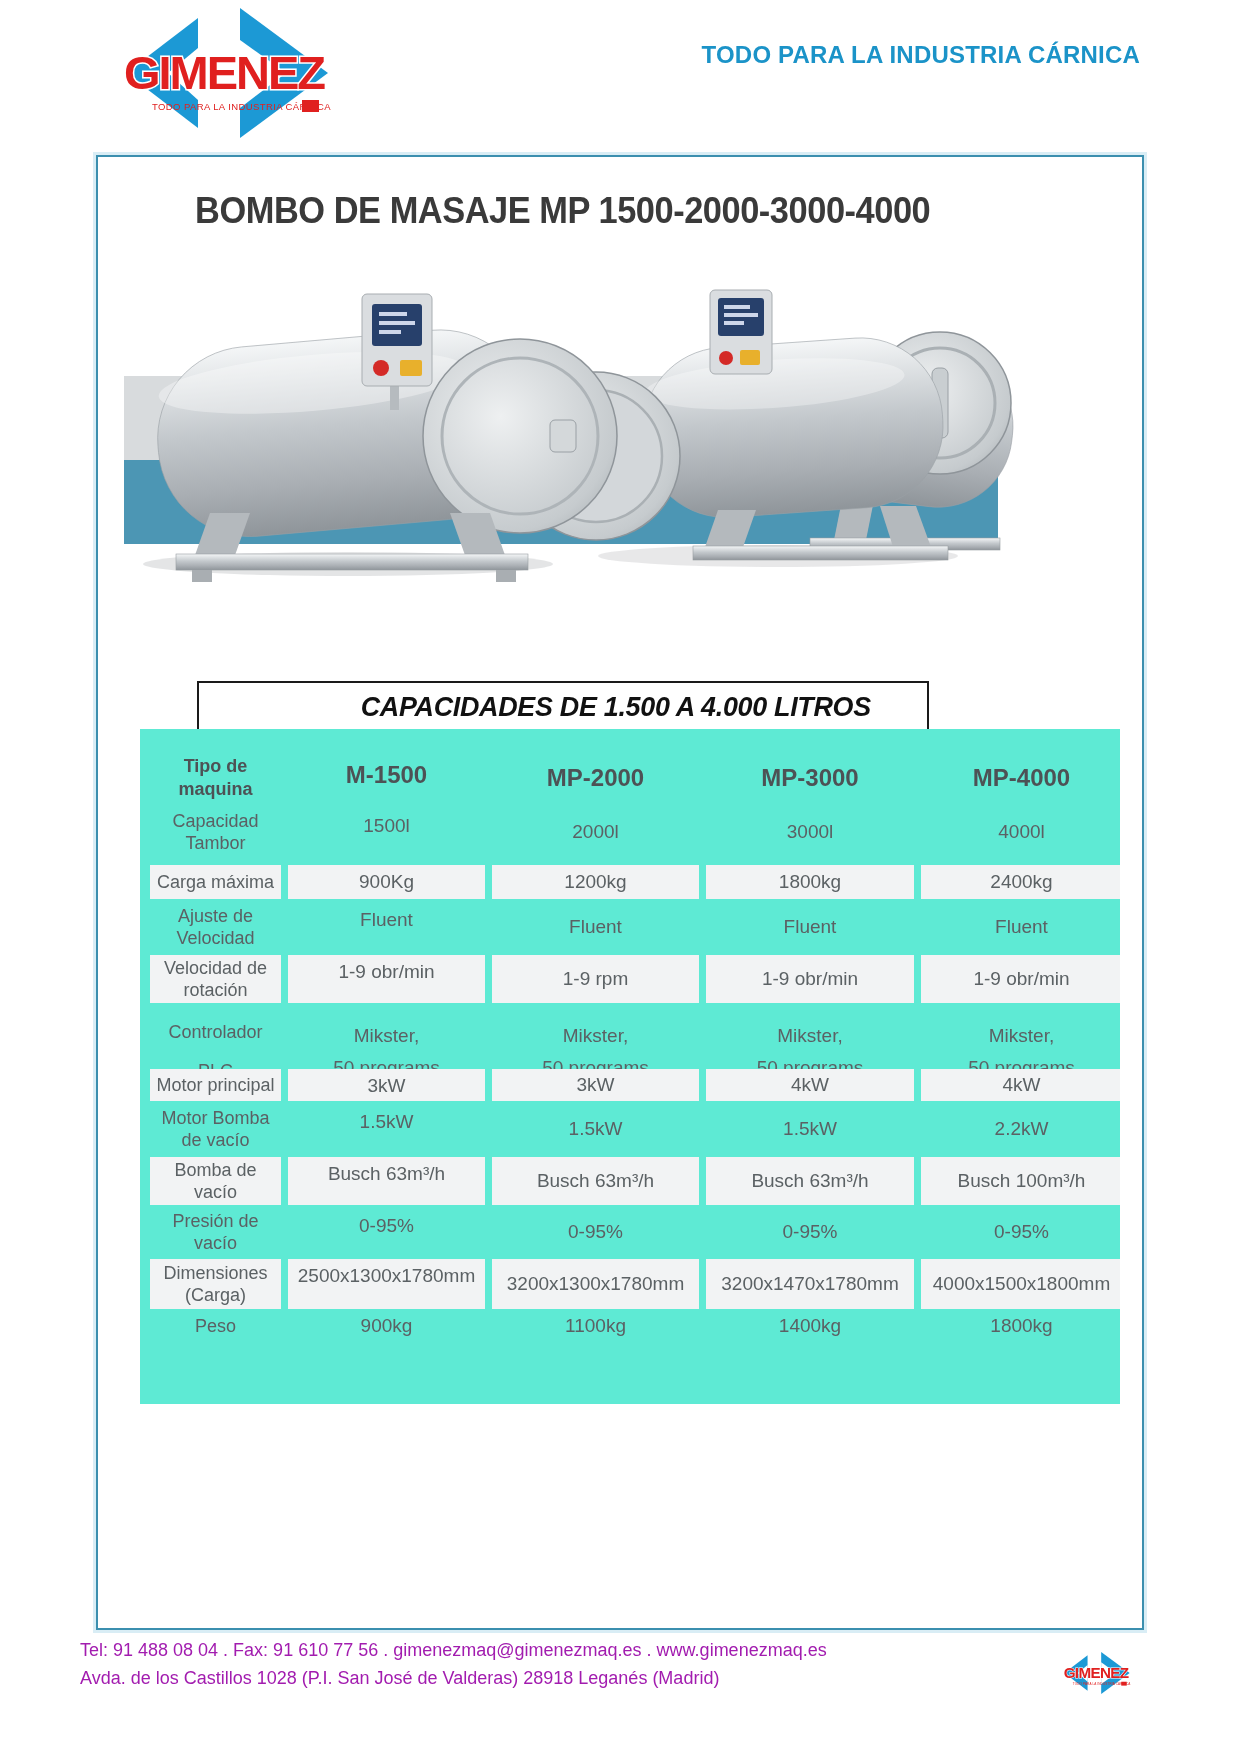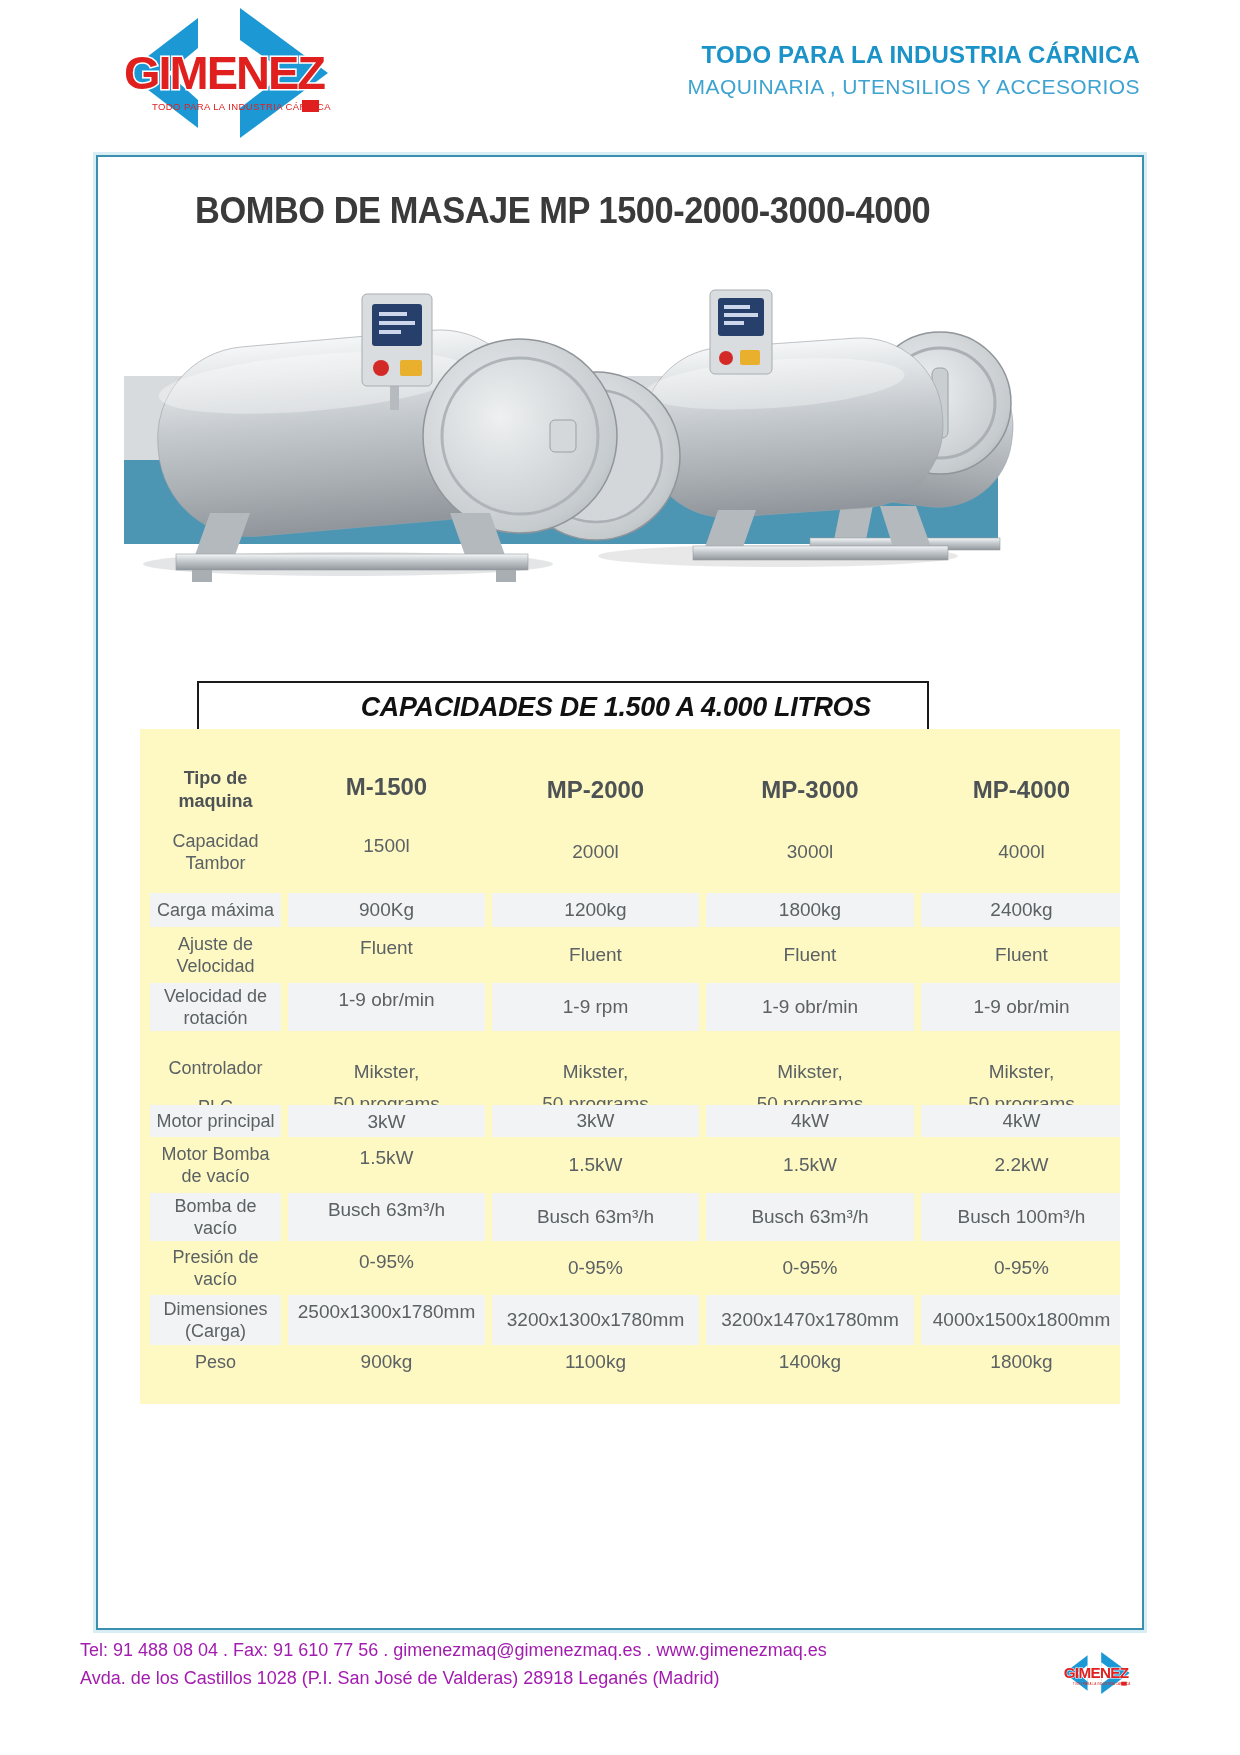--- a/index.html
+++ b/index.html
@@ -23,33 +23,33 @@
   .photo{position:absolute;left:118px;top:288px;width:1012px;height:300px;}
 
   .capacity-box{position:absolute;left:197px;top:637px;width:732px;height:52px;
                 border:2px solid #1a1a1a;background:#fff;display:flex;align-items:center;
                 justify-content:center;padding-left:105px;box-sizing:border-box;margin-top:44px;}
   .capacity-box span{font-size:28px;font-weight:bold;font-style:italic;color:#111;
                      white-space:nowrap;transform:scaleX(.96);letter-spacing:-.3px;}
 
   
   .spec-table{position:absolute;left:140px;top:729px;width:980px;height:675px;
-              background:#fef9c3;box-sizing:border-box;padding:38px 0 0 10px;overflow:hidden;}
+              background:#5eead4;box-sizing:border-box;padding:26px 0 0 10px;overflow:hidden;}
   .trow{display:grid;grid-template-columns:131px 197px 207px 208px 201px;column-gap:7px;}
   .cell{display:flex;align-items:center;justify-content:center;text-align:center;
         white-space:pre-line;line-height:1.25;font-size:19px;color:#5b6164;}
   .lc{font-size:18px;}
   .b{font-weight:bold;color:#4d5255;font-size:24px;}
   .lc.b{font-size:18px;}
   .shaded .cell{background:#f2f3f4;}
   .vc.c1{align-items:flex-start;padding-top:5px;}
   .eq .vc.c1{align-items:center;padding-top:0;}
   .row-ctrl .lc{line-height:2.15;}
   .row-ctrl .vc{line-height:1.65;}
-  .m6{margin-top:4px}.m8{margin-top:0}.m10{margin-top:18px}
+  .m6{margin-top:4px}.m8{margin-top:0}.m10{margin-top:10px}
   .h32{height:32px}.h34{height:34px}.h44{height:44px}.h46{height:46px}
   .h48{height:48px}.h50{height:50px}.h56{height:56px}
 
   
   .footer-contact{position:absolute;left:80px;top:1636px;color:#a21caf;font-size:18px;
                   line-height:28px;}
   .footer-logo{position:absolute;left:1052px;top:1638px;width:88px;height:70px;}
 </style>
 </head>
 <body>
@@ -68,21 +68,20 @@
       </g>
       <text x="136" y="85" text-anchor="middle" font-family="Liberation Sans, sans-serif" font-size="47" font-weight="bold" fill="#e0201f" stroke="#ffffff" stroke-width="3" paint-order="stroke" letter-spacing="-2">GIMENEZ</text>
       <text x="64" y="106" font-family="Liberation Sans, sans-serif" font-size="9.5" fill="#e0201f" letter-spacing=".4">TODO PARA LA INDUSTRIA CÁRNICA</text>
       <rect x="214" y="96" width="17" height="12" fill="#e0201f"></rect>
     </symbol>
     <use href="#logoSym" width="272" height="138"></use>
   </svg>
 
   <div class="brand-text">
     <div class="brand-line1">TODO PARA LA INDUSTRIA CÁRNICA</div>
-    <div class="brand-line2">MAQUINARIA , UTENSILIOS Y ACCESORIOS</div>
   </div>
 
   <div class="frame"></div>
 
   <h1 class="doc-title">BOMBO DE MASAJE MP 1500-2000-3000-4000</h1>
 
   <svg class="photo" viewBox="0 0 1012 300">
     <defs>
       <linearGradient id="steelH" x1="0" y1="0" x2="0" y2="1">
         <stop offset="0" stop-color="#f4f6f7"></stop>

